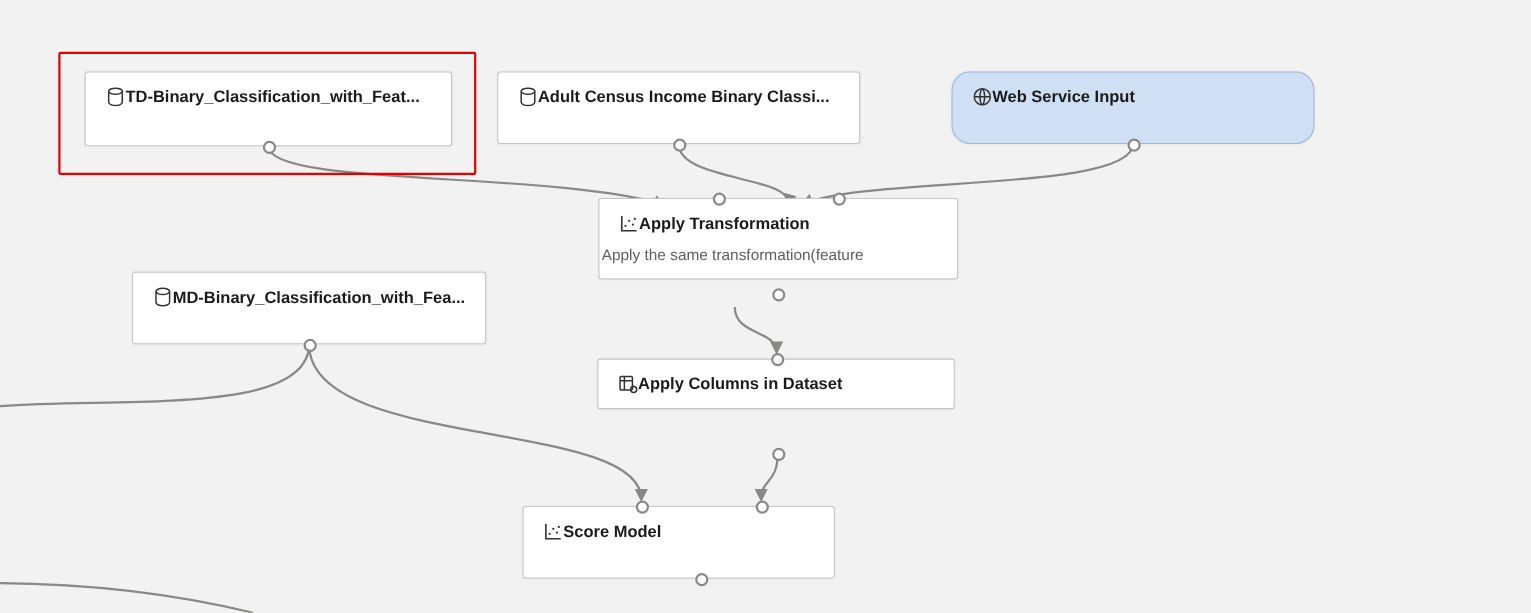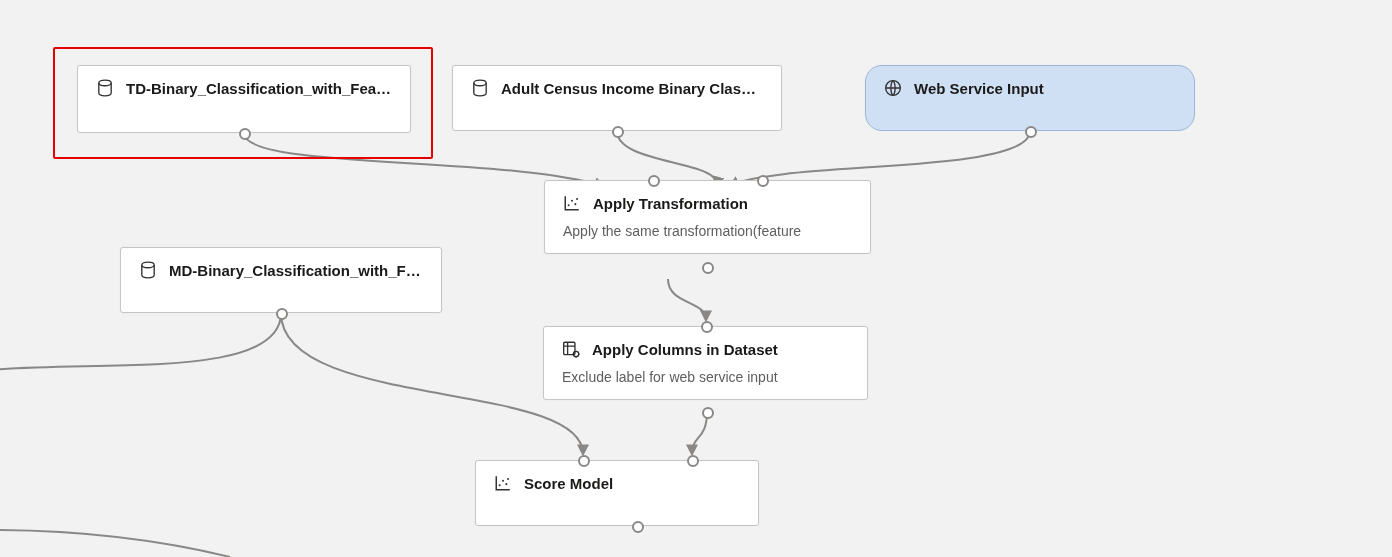--- a/index.html
+++ b/index.html
@@ -19,21 +19,20 @@
       align-items: stretch;
       cursor: move;
     }
     .node.selected {
       background: #cfe0f5;
       border: 1px solid #9fb8d9;
     }
     .node-header {
       display: flex;
       align-items: center;
-      gap: 12px;
       padding: 13px 18px;
     }
     .node-title {
       font-size: 15px;
       font-weight: 600;
       color: #1b1a19;
       white-space: nowrap;
       overflow: hidden;
       text-overflow: ellipsis;
     }
@@ -138,37 +137,36 @@
   <div class="node-header">
     <svg class="icon-svg" viewBox="0 0 16 16" fill="none" stroke="#323130" stroke-width="1.3">
       <path d="M2 2 V14 H14"></path>
       <circle cx="5" cy="10" r="0.9" fill="#323130" stroke="none"></circle>
       <circle cx="8" cy="6" r="0.9" fill="#323130" stroke="none"></circle>
       <circle cx="11" cy="9" r="0.9" fill="#323130" stroke="none"></circle>
       <circle cx="12.5" cy="4.5" r="0.9" fill="#323130" stroke="none"></circle>
     </svg>
     <span class="node-title">Apply Transformation</span>
   </div>
-  <div class="node-sub" style="padding-left:18px;">Apply the same transformation(feature</div>
+  <div class="node-sub" style="padding-left:2px;">Apply the same transformation(feature</div>
   <div class="port" style="left:109px; top:0;"></div>
   <div class="port" style="left:218px; top:0;"></div>
   <div class="port" style="left:163px; top:87px;"></div>
 </div>
 
 <div class="node" style="left:543px; top:326px; width:325px;">
   <div class="node-header">
     <svg class="icon-svg" viewBox="0 0 16 16" fill="none" stroke="#323130" stroke-width="1.2">
       <rect x="1.5" y="2" width="10" height="11" rx="1"></rect>
       <path d="M1.5 5.5 h10 M5 2 v11"></path>
       <circle cx="12.5" cy="12.5" r="2.4"></circle>
       <path d="M12.5 10.1 v-0.6 M12.5 15.5 v-0.6 M10.1 12.5 h-0.6 M15.5 12.5 h-0.6 M11 11 l-0.4-0.4 M14.4 14.4 l-0.4-0.4 M14 11 l0.4-0.4 M10.6 14.4 l0.4-0.4"></path>
     </svg>
     <span class="node-title">Apply Columns in Dataset</span>
   </div>
-  <div class="node-sub" style="padding-left:18px;">Exclude label for web service input</div>
   <div class="port" style="left:163px; top:0;"></div>
   <div class="port" style="left:164px; top:86px;"></div>
 </div>
 
 <div class="node" style="left:475px; top:460px; width:284px; height:66px;">
   <div class="node-header">
     <svg class="icon-svg" viewBox="0 0 16 16" fill="none" stroke="#323130" stroke-width="1.3">
       <path d="M2 2 V14 H14"></path>
       <circle cx="5" cy="10" r="0.9" fill="#323130" stroke="none"></circle>
       <circle cx="8" cy="6" r="0.9" fill="#323130" stroke="none"></circle>

